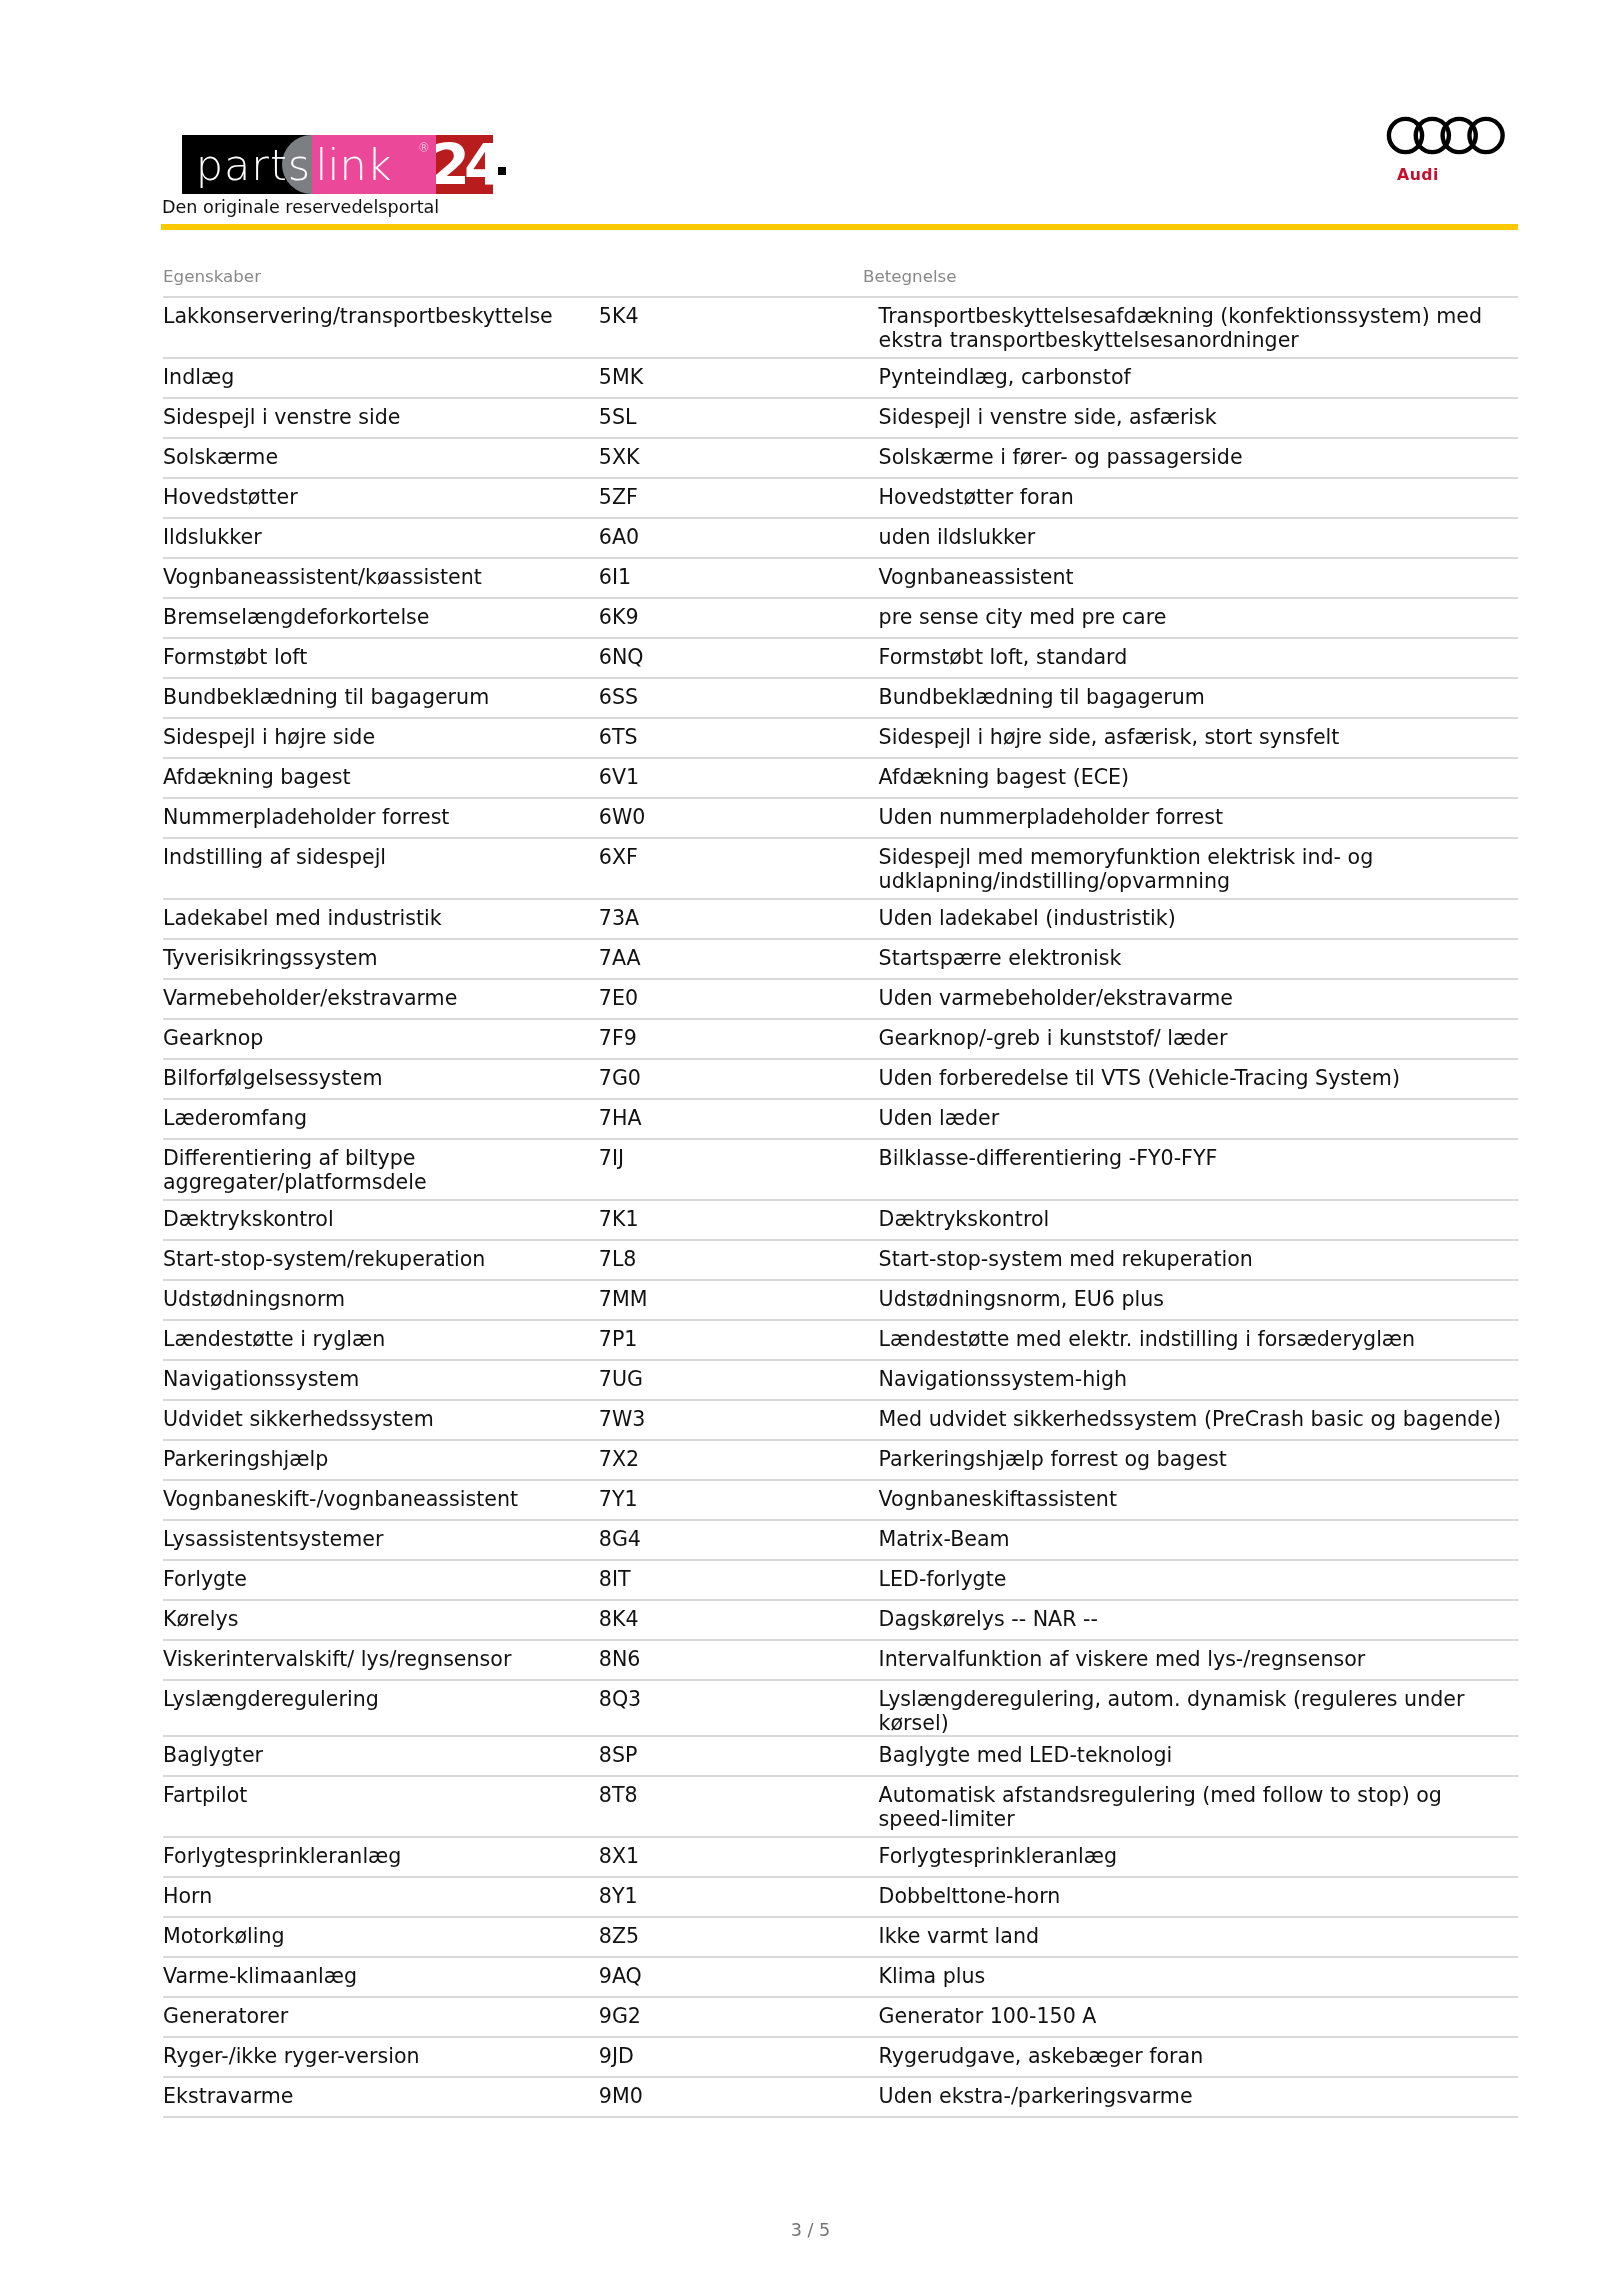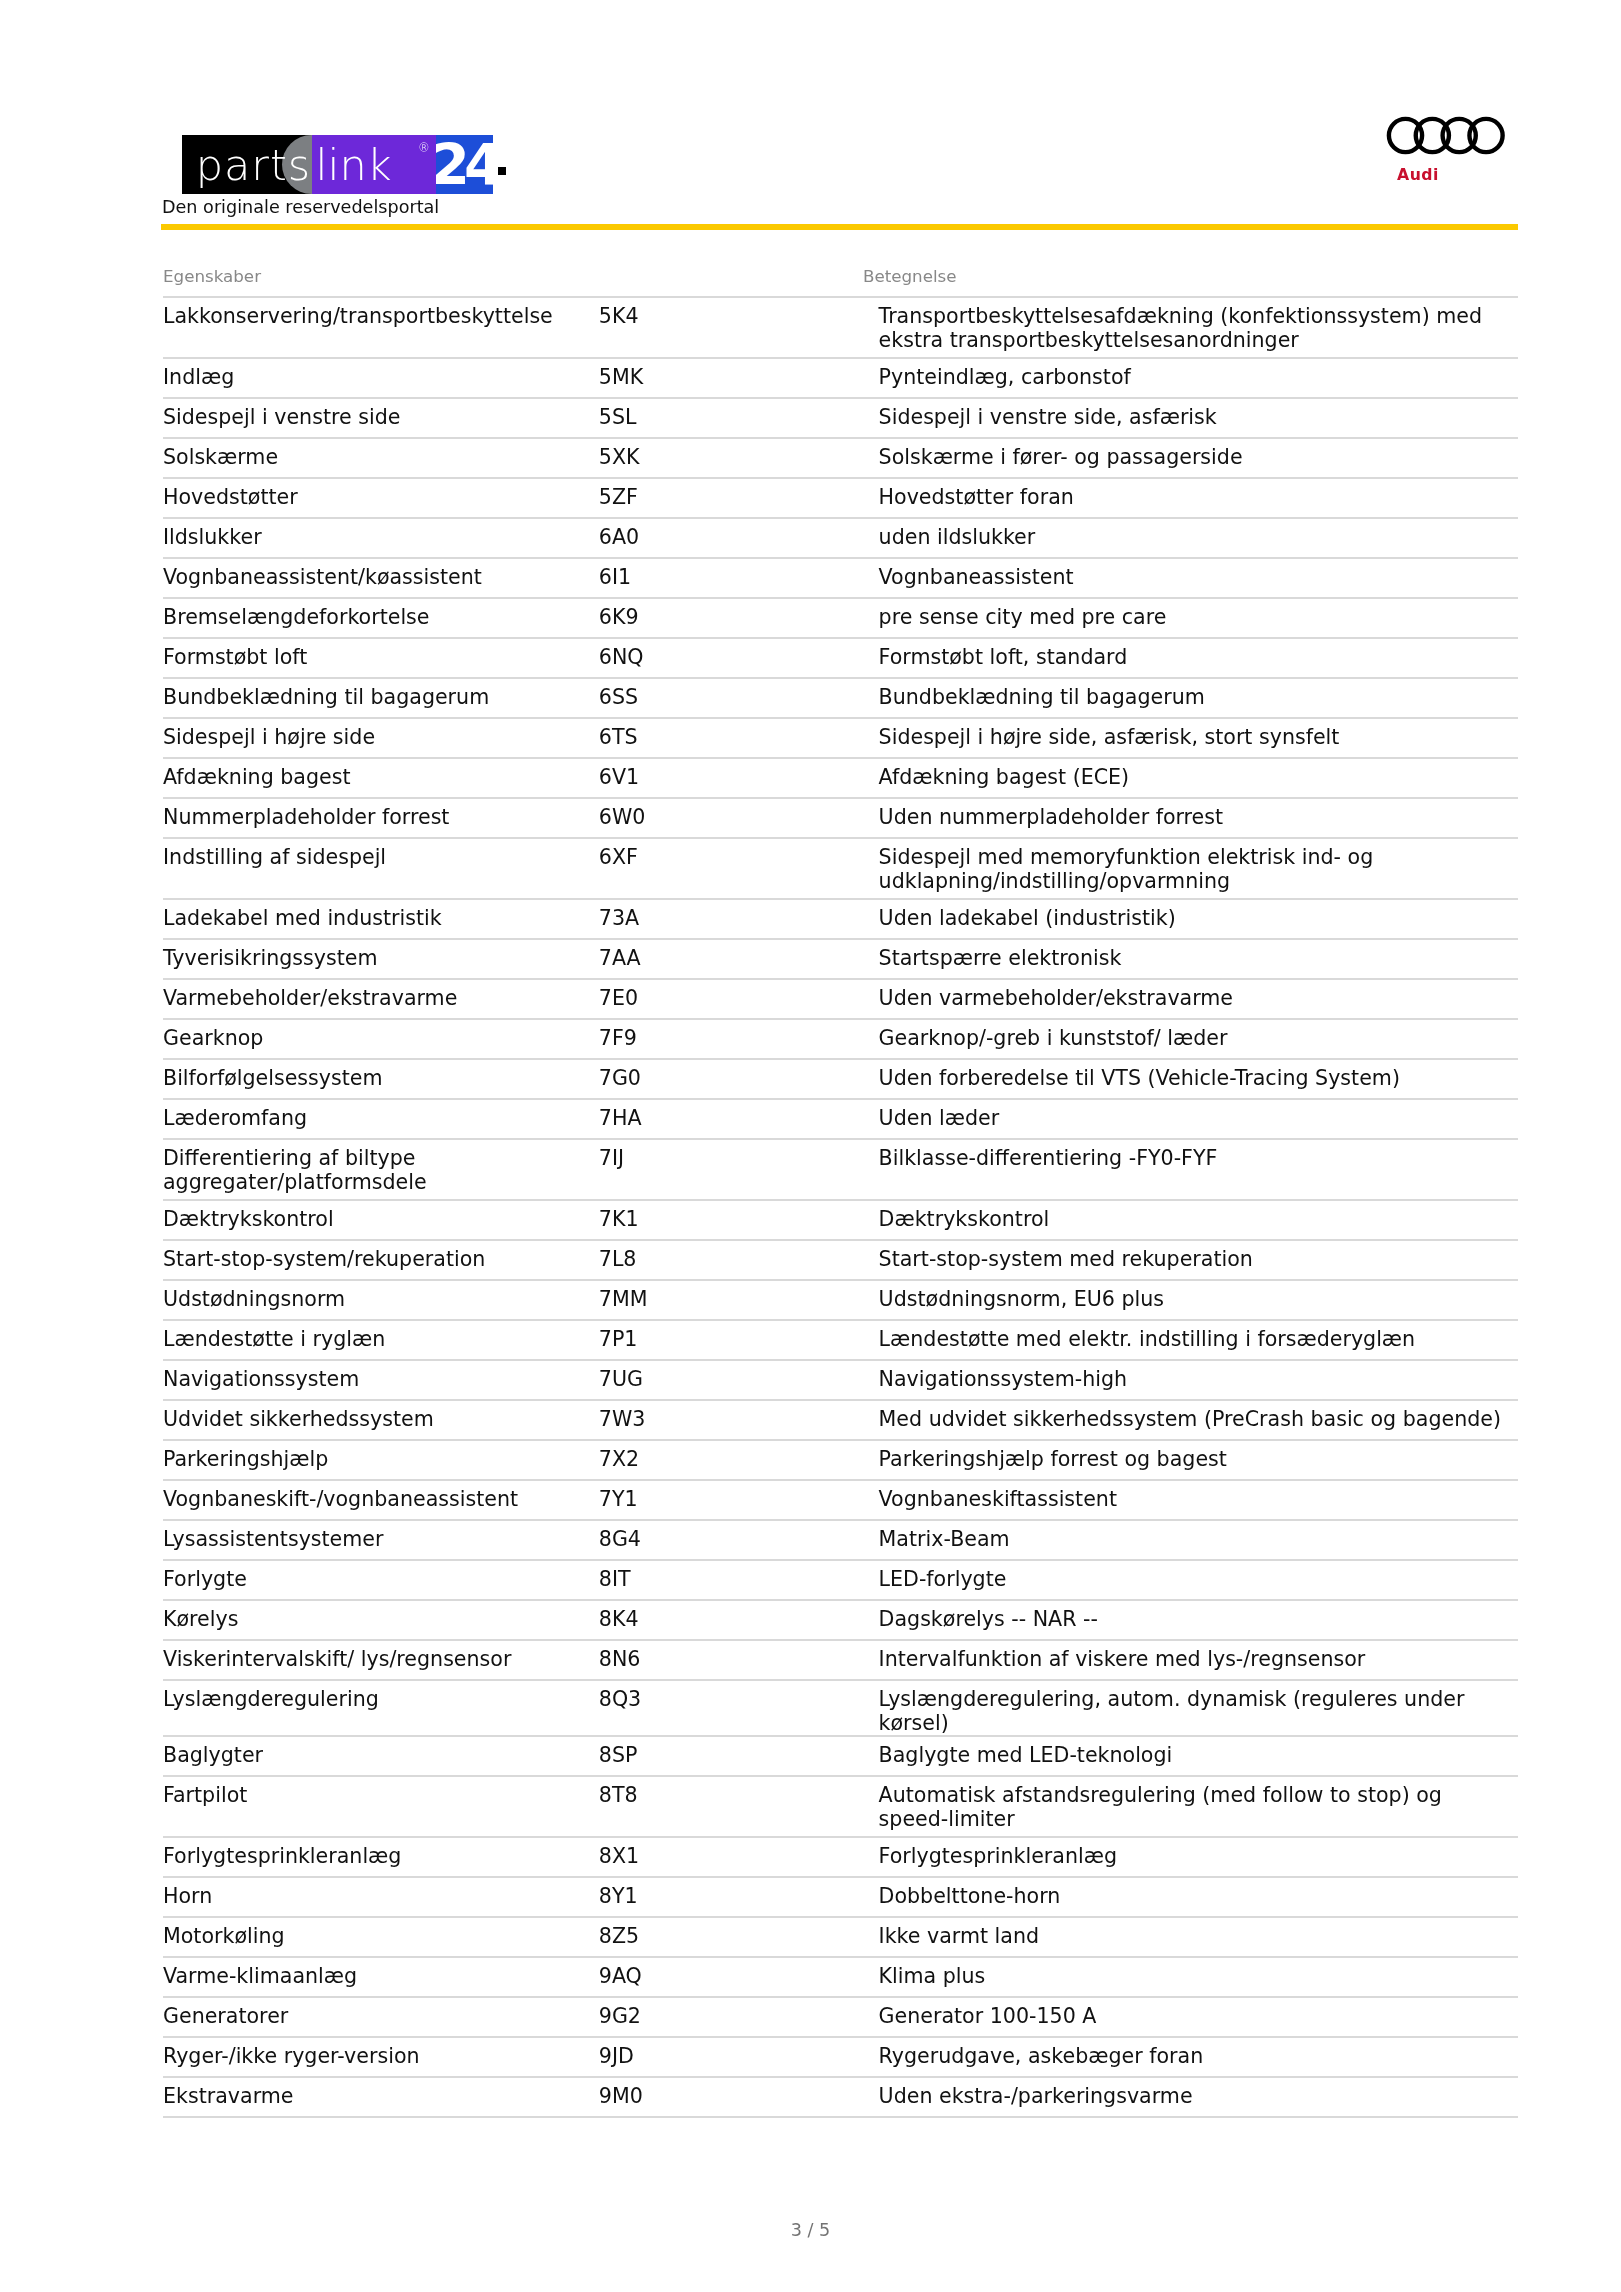--- a/index.html
+++ b/index.html
@@ -5,24 +5,24 @@
   html, body { margin: 0; padding: 0; background: #ffffff; }
   body { width: 1621px; height: 2293px; position: relative; overflow: hidden;
          font-family: "DejaVu Sans", sans-serif; color: #111; }
   .logo { position: absolute; left: 161px; top: 135px; height: 59px; display: flex; align-items: stretch; margin-left: 21px; }
   .logo .seg-parts { background: #000; color: #fff; width: 116px; position: relative;
         font-family: "DejaVu Sans", sans-serif; font-size: 43px; font-weight: 300;
         display: flex; align-items: center; padding-left: 13.7px; letter-spacing: 1px; overflow: hidden; }
   .logo .seg-parts::after { content: ""; position: absolute; right: -29px; top: 0; width: 59px; height: 59px;
         border-radius: 50%; background: #7c7f82; }
   .logo .seg-parts span { position: relative; z-index: 2; }
-  .logo .seg-link { background: #6d28d9; color: #fff; width: 120px; font-size: 43px; font-weight: 300;
+  .logo .seg-link { background: #ec4899; color: #fff; width: 120px; font-size: 43px; font-weight: 300;
         display: flex; align-items: center; padding-left: 3.9px; position: relative; }
   .logo .seg-link sup { font-size: 11.8px; position: absolute; right: 5.9px; top: 5.9px; }
-  .logo .seg-24 { background: #1d4ed8; color: #fff; width: 57px; font-family: "DejaVu Sans", sans-serif;
+  .logo .seg-24 { background: #b91c1c; color: #fff; width: 57px; font-family: "DejaVu Sans", sans-serif;
         font-weight: bold; font-size: 57px; display: flex; align-items: flex-end; justify-content: center;
         line-height: 1; letter-spacing: -5.9px; overflow: hidden; }
   .logo .dot { width: 7.8px; height: 7.8px; background: #000; align-self: center; margin-left: 5.9px; margin-top: 13.7px; }
   .tagline { position: absolute; left: 162px; top: 197px; font-size: 17.6px; color: #111; }
   .rule-yellow { position: absolute; left: 161px; top: 224px; width: 1357px; height: 5.9px; background: #fbc900; }
   .audi { position: absolute; left: 1385px; top: 111px; width: 123px; height: 74px; }
   .audi svg { display: block; }
   .audi-text { position: absolute; left: 1397px; top: 165px; font-size: 15.7px; font-weight: bold; color: #c8102e; letter-spacing: 0.5px; }
 
   .table { position: absolute; left: 163px; top: 265px; width: 1355px; }

